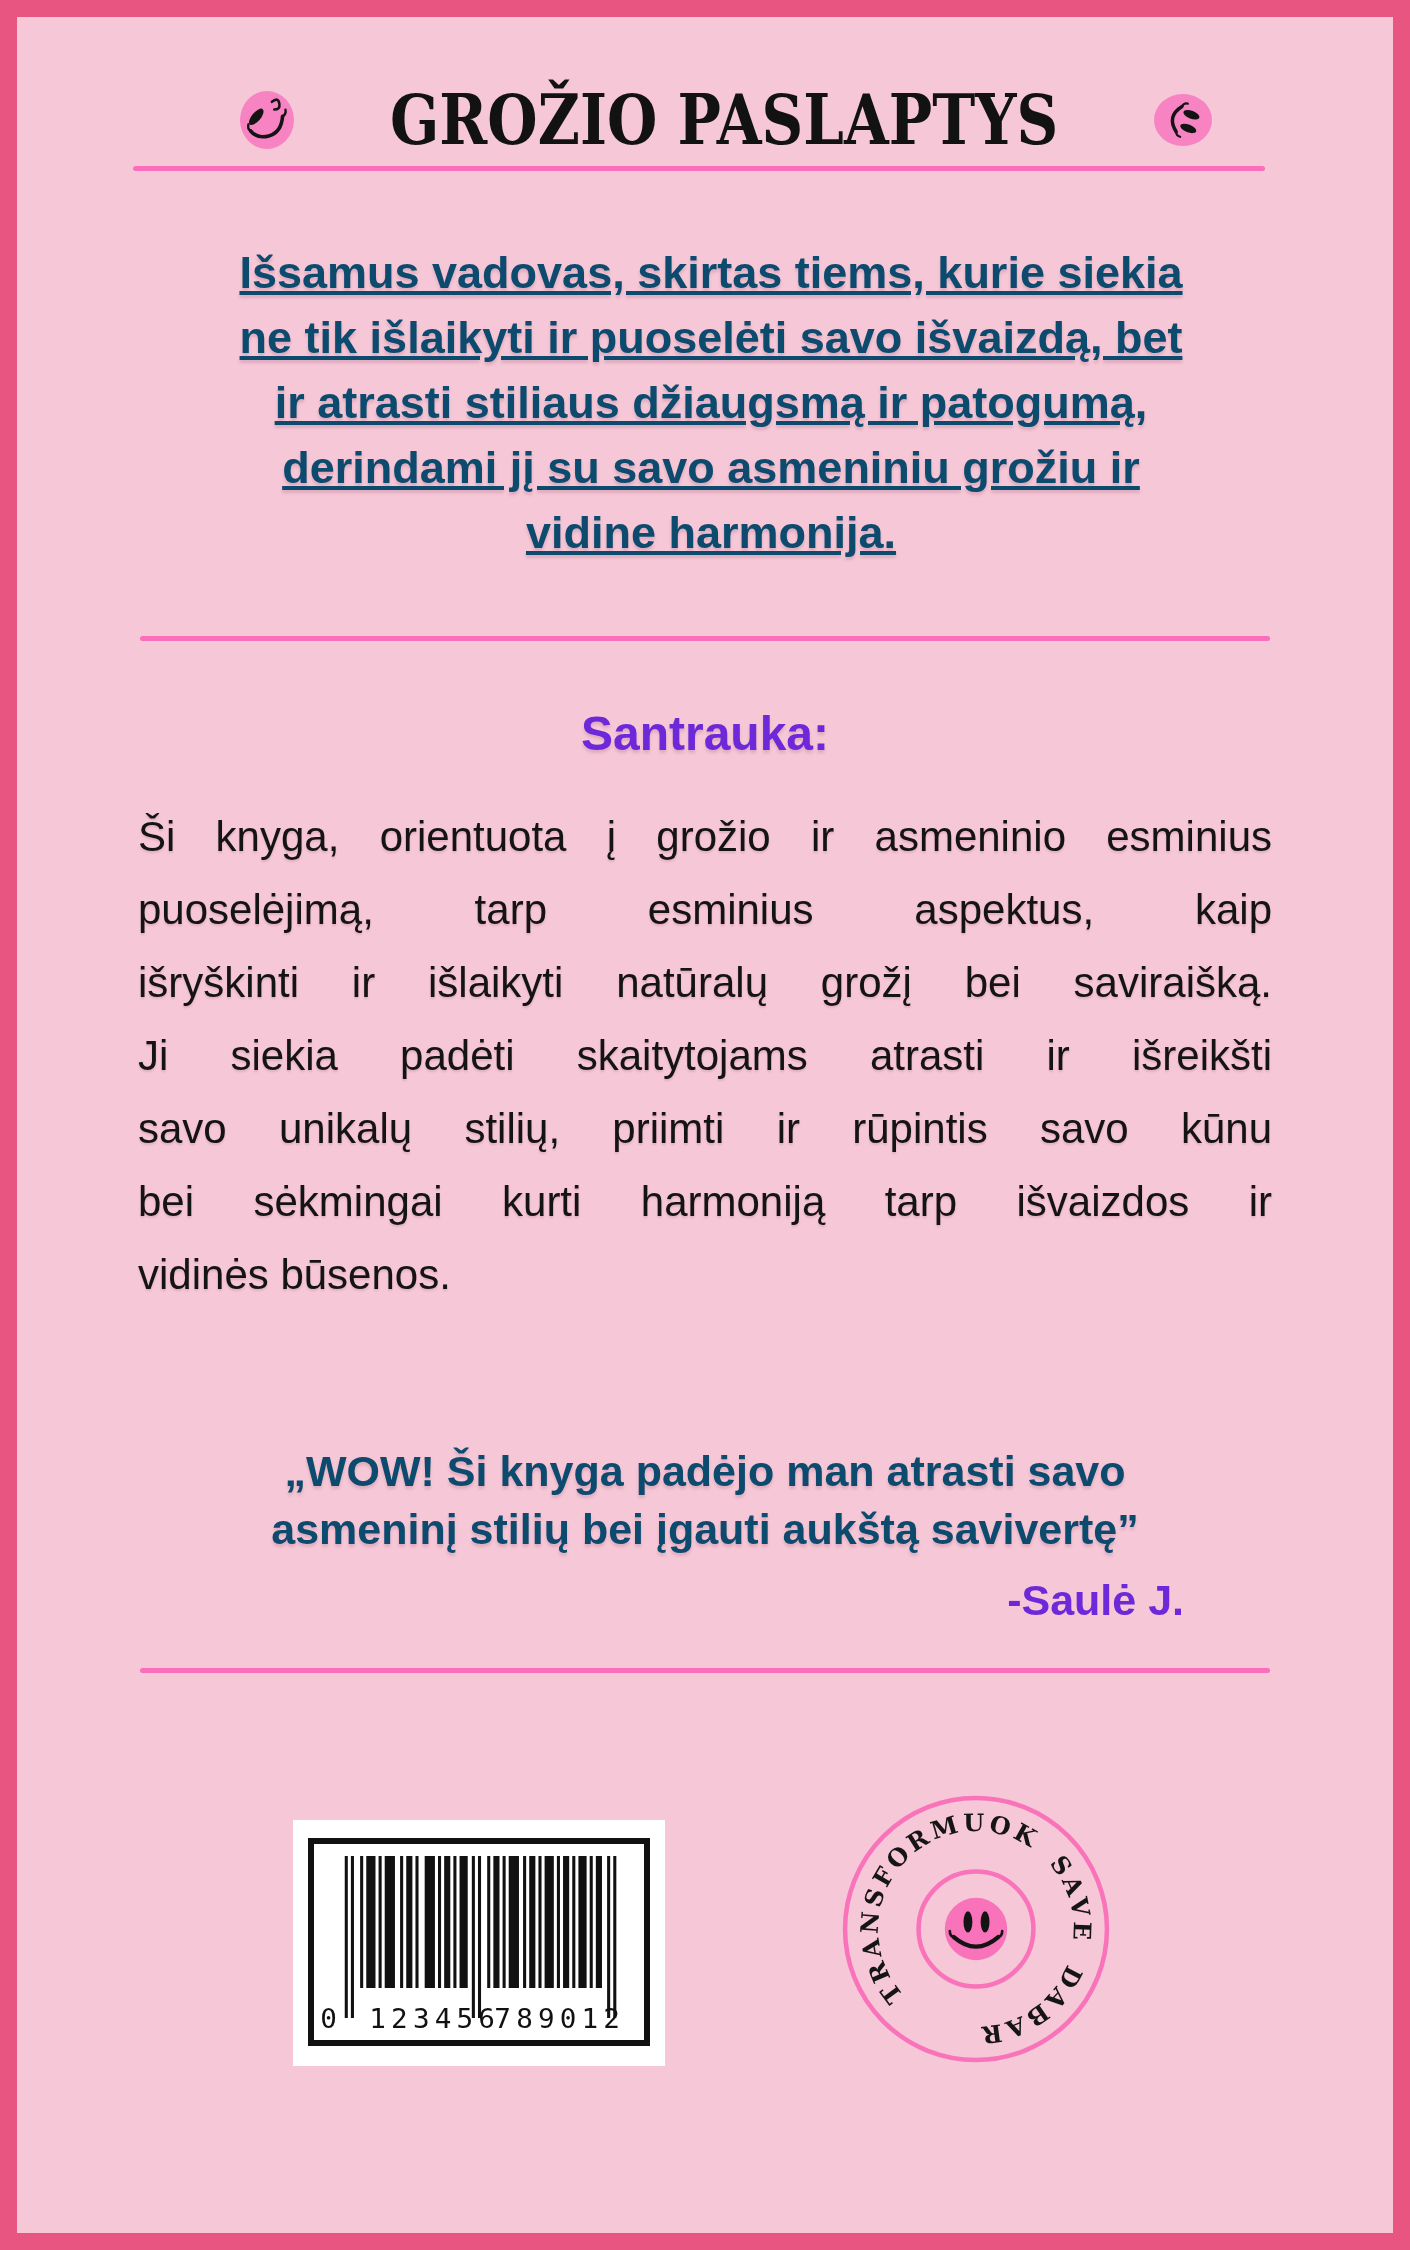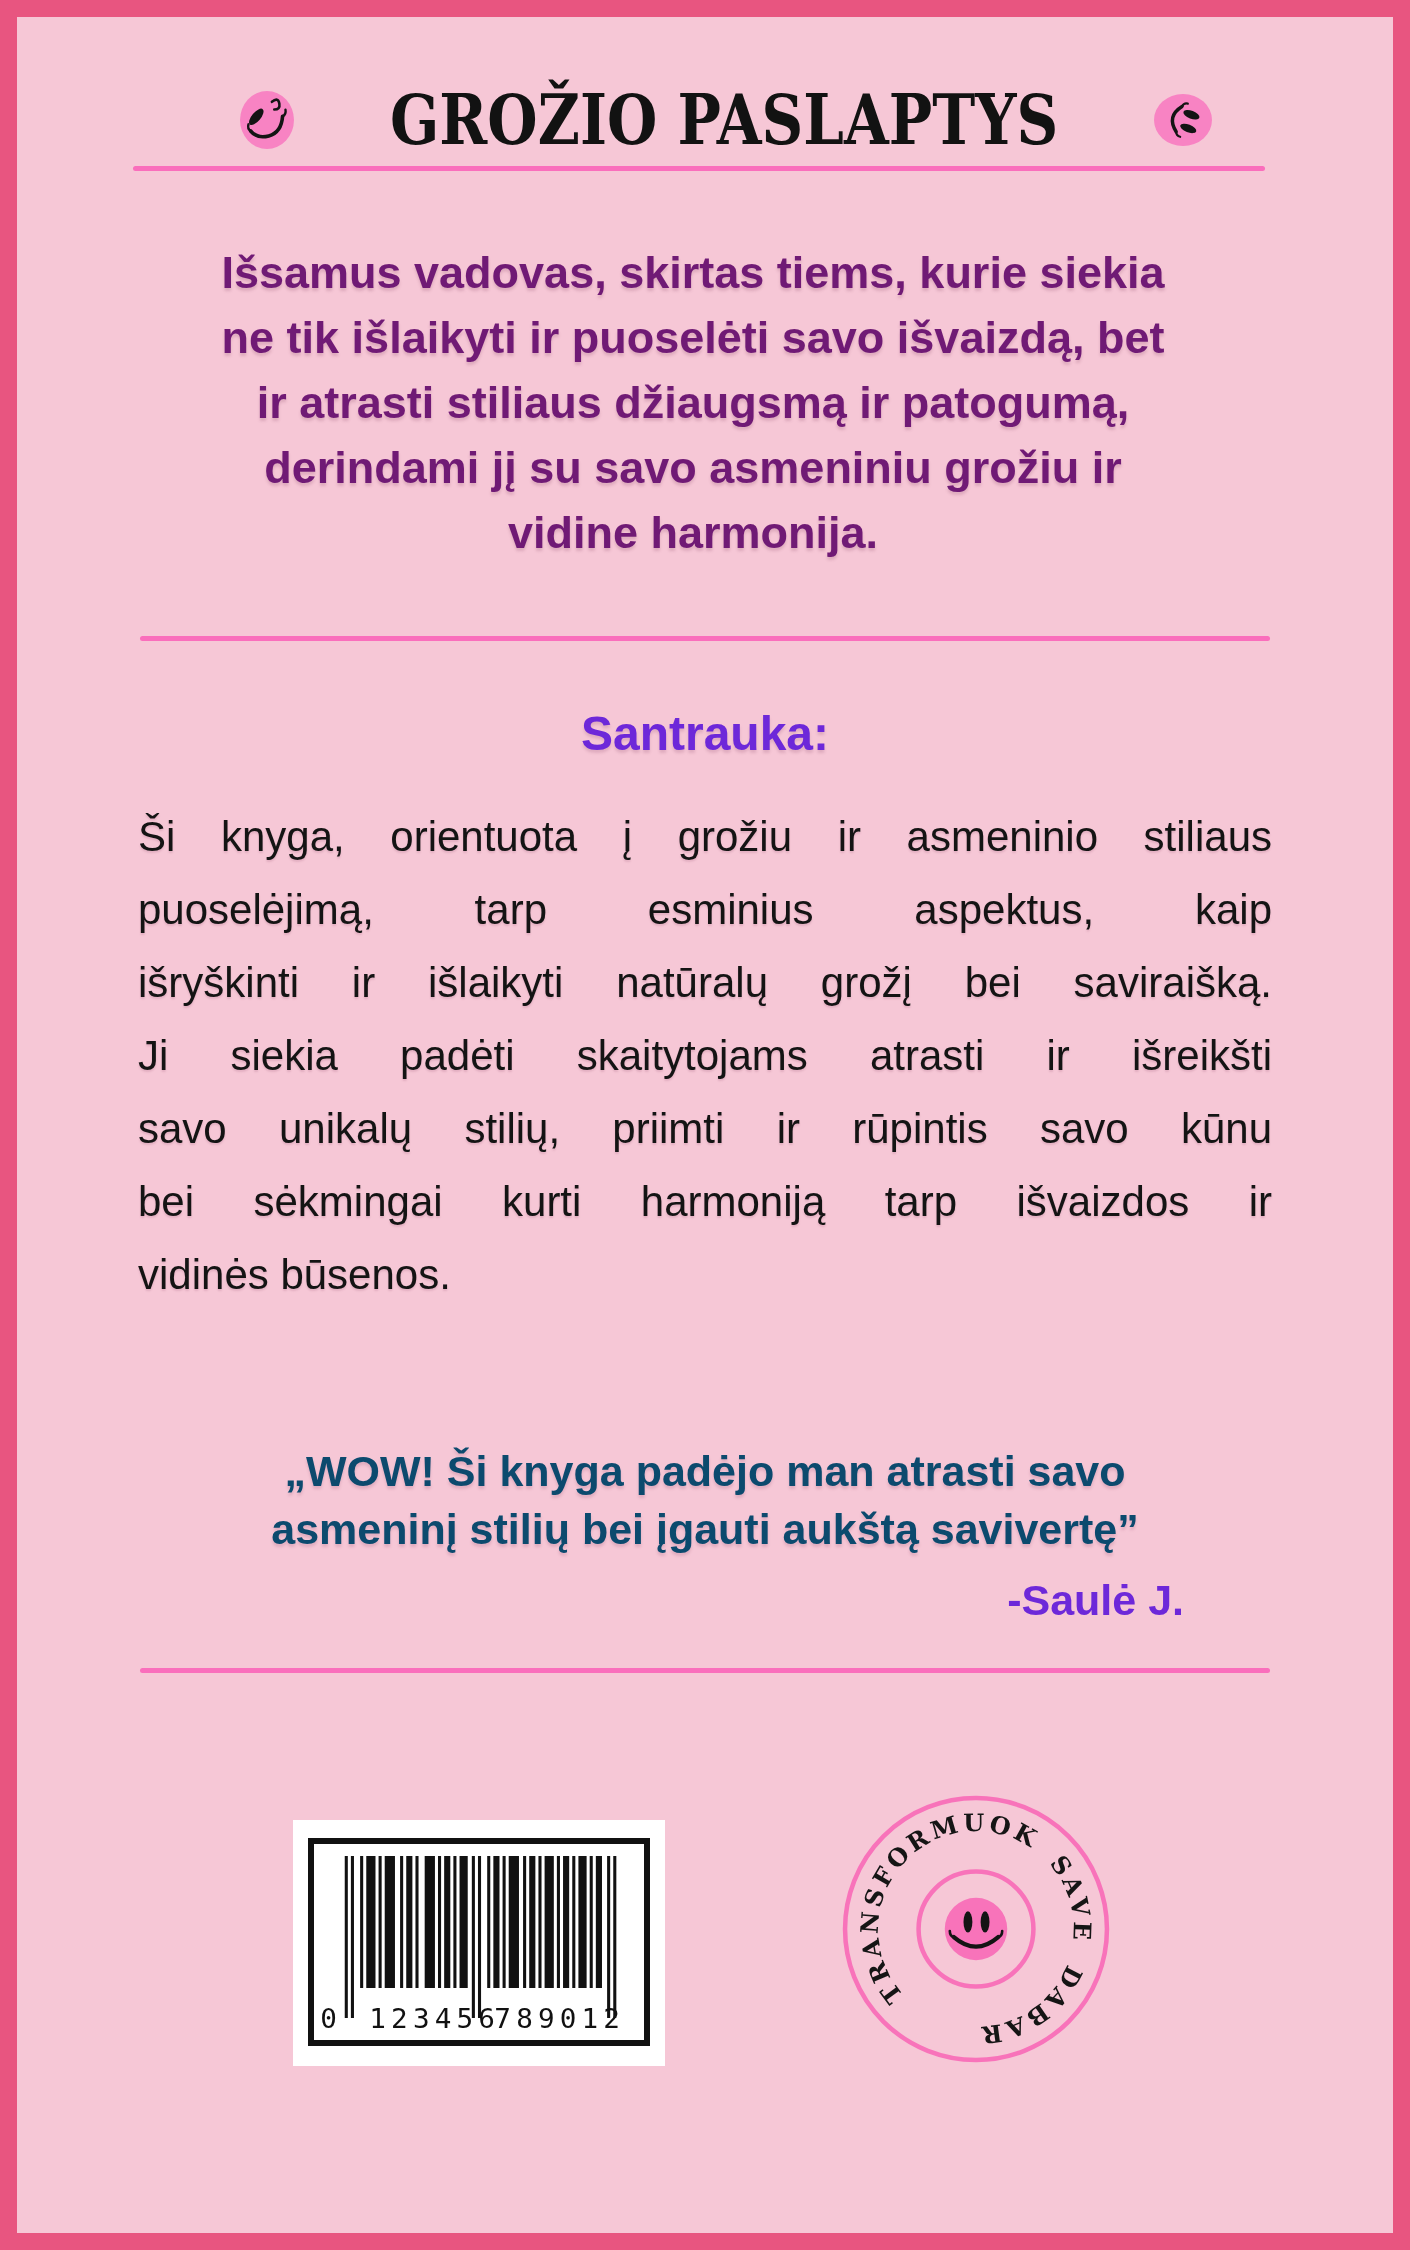--- a/index.html
+++ b/index.html
@@ -39,25 +39,26 @@
   
   .divider{
     position:absolute;height:5px;border-radius:3px;
     background:var(--divider,#fa6ebc);
   }
   .divider.d1{top:166px;left:133px;width:1132px;}
   .divider.d2{top:636px;left:140px;width:1130px;}
   .divider.d3{top:1668px;left:140px;width:1130px;}
   
   .intro{
-    position:absolute;top:240px;left:113px;width:1160px;
+    position:absolute;top:240px;left:131px;width:1160px;
     font-size:45px;font-weight:bold;line-height:65px;
     text-align:center;white-space:pre-line;
-    color:#701a75;
+    color:#0c4a6e;
     text-shadow:0 3px 3px rgba(136,67,100,.22);
+    text-decoration:underline;
   }
   
   .summary-heading{
     position:absolute;top:706px;left:0;width:100%;
     text-align:center;font-size:48px;font-weight:bold;
     color:#6d28d9;text-shadow:0 3px 3px rgba(136,67,100,.2);
   }
   .summary-body{
     position:absolute;top:800px;left:138px;width:1134px;
     font-size:42px;line-height:73px;color:#141414;
@@ -137,21 +138,21 @@
   <div class="intro">Išsamus vadovas, skirtas tiems, kurie siekia
 ne tik išlaikyti ir puoselėti savo išvaizdą, bet
 ir atrasti stiliaus džiaugsmą ir patogumą,
 derindami jį su savo asmeniniu grožiu ir
 vidine harmonija.</div>
 
   <div class="divider d2"></div>
 
   <div class="summary-heading">Santrauka:</div>
   <div class="summary-body">
-      <div class="jline">Ši knyga, orientuota į grožiu ir asmeninio stiliaus</div>
+      <div class="jline">Ši knyga, orientuota į grožio ir asmeninio esminius</div>
       <div class="jline">puoselėjimą, tarp esminius aspektus, kaip</div>
       <div class="jline">išryškinti ir išlaikyti natūralų grožį bei saviraišką.</div>
       <div class="jline">Ji siekia padėti skaitytojams atrasti ir išreikšti</div>
       <div class="jline">savo unikalų stilių, priimti ir rūpintis savo kūnu</div>
       <div class="jline">bei sėkmingai kurti harmoniją tarp išvaizdos ir</div>
       <div class="jline last">vidinės būsenos.</div>
     </div>
 
   <div class="quote">„WOW! Ši knyga padėjo man atrasti savo
 asmeninį stilių bei įgauti aukštą savivertę”</div>

